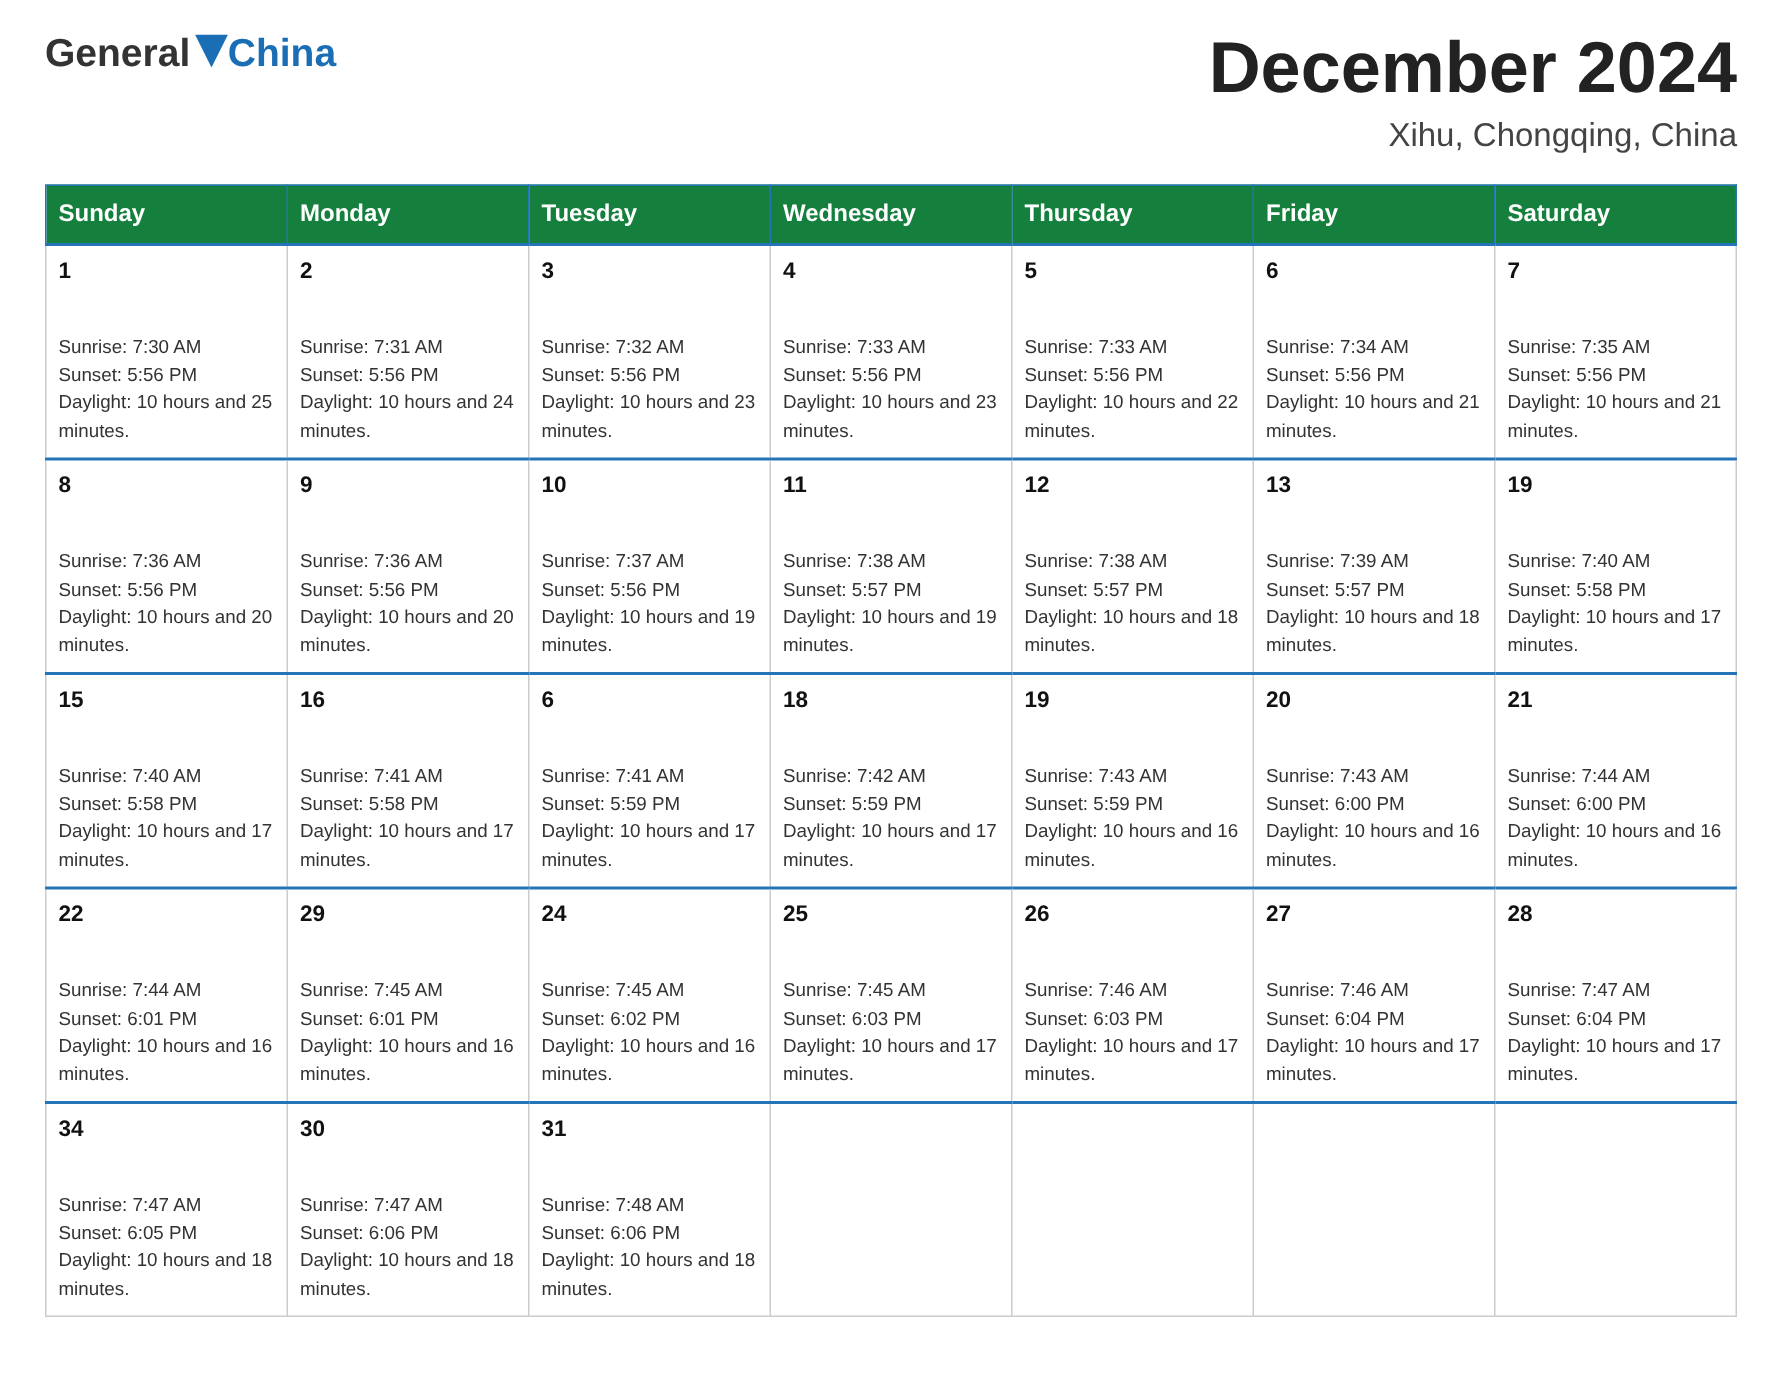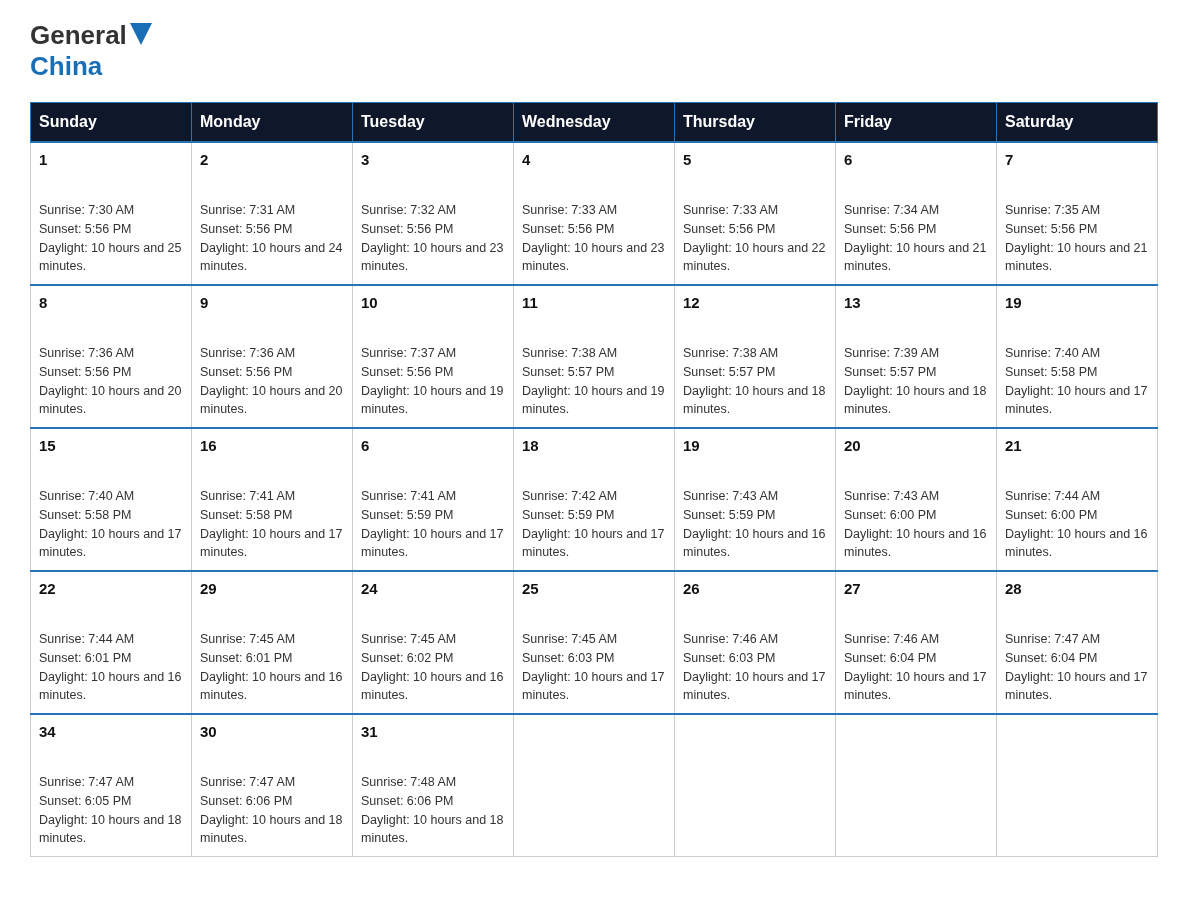--- a/index.html
+++ b/index.html
@@ -25,21 +25,21 @@
       font-weight: bold;
       color: #333;
     }
     .logo-text-blue {
       font-size: 26px;
       font-weight: bold;
       color: #1a6eb5;
     }
     .logo-block {
       display: flex;
-      flex-direction: column;
+      flex-direction: row;
     }
     .logo-line1 {
       display: flex;
       align-items: center;
     }
     .logo-line2 {
       display: flex;
       align-items: center;
     }
     .title-block {
@@ -55,21 +55,21 @@
       font-size: 22px;
       color: #444;
       margin-top: 4px;
     }
     .calendar-table {
       width: 100%;
       border-collapse: collapse;
       table-layout: fixed;
     }
     .calendar-table th {
-      background-color: #0f172a;
+      background-color: #15803d;
       color: #fff;
       font-size: 16px;
       font-weight: bold;
       padding: 10px 8px;
       text-align: left;
       border: 1px solid #2574b8;
     }
     .calendar-table td {
       vertical-align: top;
       padding: 8px 8px;
@@ -109,20 +109,22 @@
         <svg width="22" height="22" viewBox="0 0 22 22" style="margin-left:3px;margin-top:-4px;">
           <polygon points="0,0 22,0 11,22" fill="#1a6eb5"></polygon>
         </svg>
       </div>
       <div class="logo-line2">
         <span class="logo-text-blue">China</span>
       </div>
     </div>
   </div>
   <div class="title-block">
+    <div class="month-title">December 2024</div>
+    <div class="location-title">Xihu, Chongqing, China</div>
   </div>
 </div>
 
 <table class="calendar-table">
   <thead>
     <tr>
     <th>Sunday</th>
         <th>Monday</th>
         <th>Tuesday</th>
         <th>Wednesday</th>

